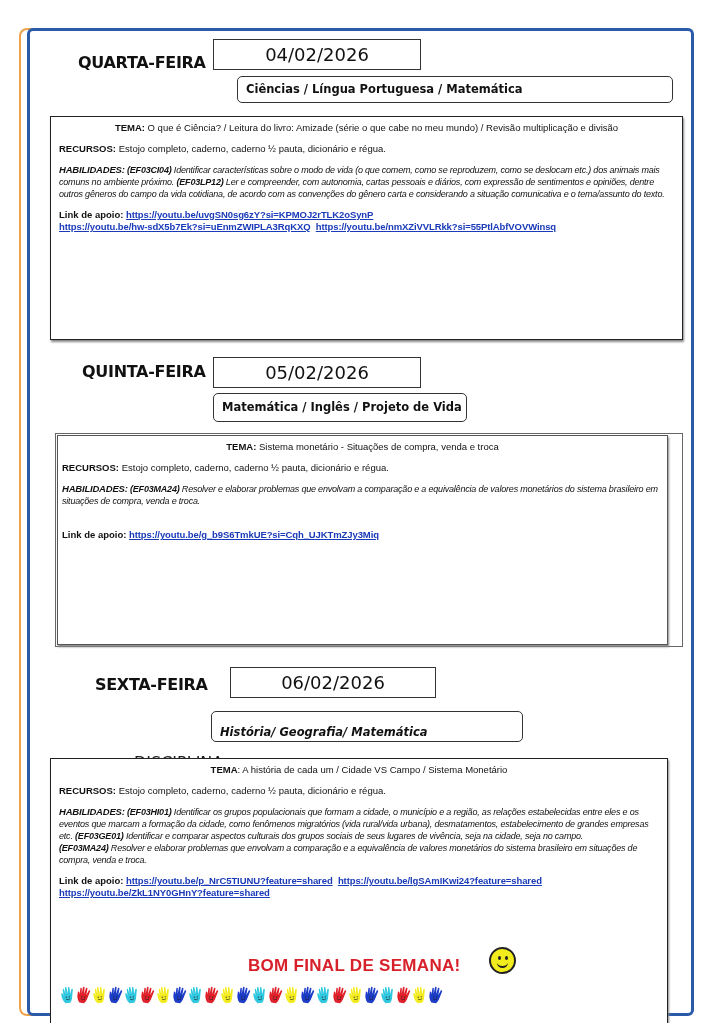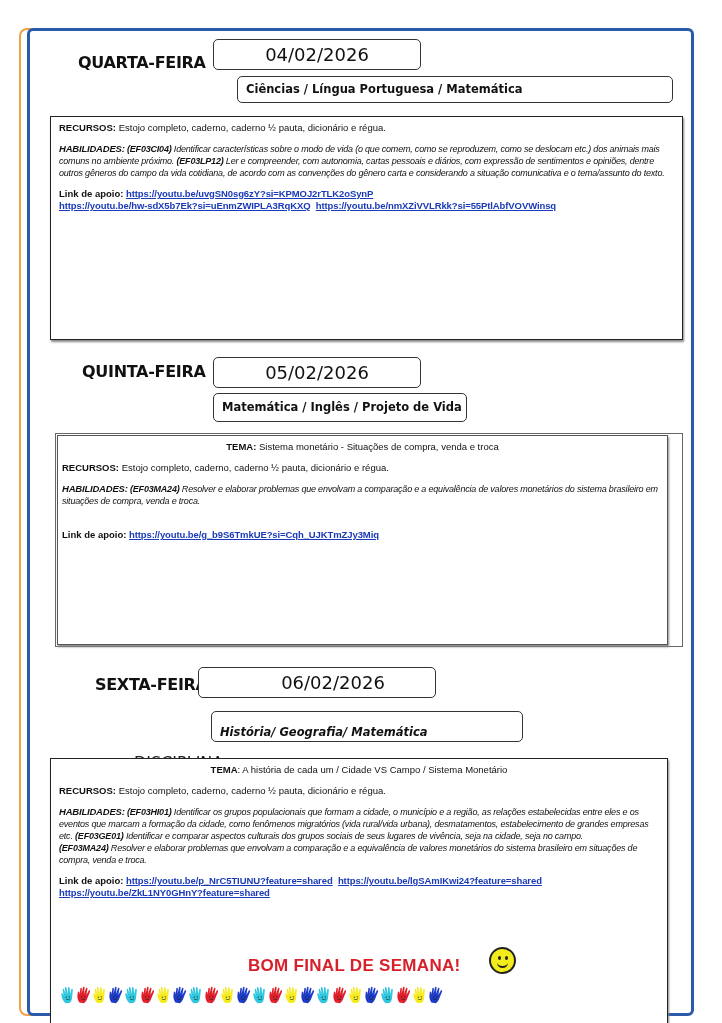--- a/index.html
+++ b/index.html
@@ -2,21 +2,21 @@
 <html><head>
 <meta charset="utf-8">
 <style>
   html, body { margin: 0; padding: 0; background: #ffffff; }
   body { width: 722px; height: 1023px; position: relative; overflow: hidden; font-family: "Liberation Sans", sans-serif; color: #111; }
 
   .frame-orange { position: absolute; left: 19px; top: 28px; width: 660px; height: 984px; border: 2px solid #f0a24a; border-right: none; border-radius: 8px 0 0 8px; }
   .frame-blue { position: absolute; left: 27px; top: 28px; width: 661px; height: 982px; border: 3px solid #2b5aa8; border-radius: 6px; }
 
   .day-title { position: absolute; font-family: "DejaVu Sans", sans-serif; font-weight: bold; font-size: 16px; color: #111; letter-spacing: -0.3px; }
-  .date-box { position: absolute; height: 29px; border: 1.5px solid #333; border-radius: 5px; background: #fff; font-family: "DejaVu Sans", sans-serif; font-size: 18px; text-align: center; line-height: 29px; color: #111; }
+  .date-box { position: absolute; height: 29px; border: 1.5px solid #333; border-radius: 0; background: #fff; font-family: "DejaVu Sans", sans-serif; font-size: 18px; text-align: center; line-height: 29px; color: #111; }
   .disc-label { position: absolute; font-family: "DejaVu Sans", sans-serif; font-size: 16px; color: #222; margin-top: 36px; }
   .disc-box { position: absolute; border: 1.5px solid #333; border-radius: 5px; background: #fff; font-family: "DejaVu Sans", sans-serif; font-weight: bold; font-size: 11.5px; padding-left: 8px; box-sizing: border-box; color: #111; }
 
   .content-box { position: absolute; border: 1px solid #222; background: #fff; box-sizing: border-box; font-size: 9.5px; line-height: 12px; box-shadow: 1px 2px 2px #888; }
   .content-box .tema { text-align: center; margin-bottom: 9px; }
   .content-box .row { margin-bottom: 9px; }
   .lbl { font-weight: bold; }
   .code { font-weight: bold; font-size: 9px; }
   .hab { font-size: 9px; line-height: 12px; letter-spacing: -0.2px; font-style: italic; }
   .links { font-size: 9.5px; line-height: 12px; }
@@ -39,20 +39,24 @@
 <div class="frame-orange"></div>
 <div class="frame-blue"></div>
 
 <div>
   <div class="day-title" style="left:78px; top:45px;margin-top:8px;">QUARTA-FEIRA</div>
   <div class="date-box" style="left:213px; top:39px; width:206px;">04/02/2026</div>
   <div class="disc-label" style="left:137px; top:90px;">DISCIPLINA:</div>
   <div class="disc-box" style="left:213px; top:76px; width:436px; height:27px; line-height:25px;margin-left:24px;">Ciências /  Língua Portuguesa / Matemática</div>
 
   <div class="content-box" style="left:50px; top:116px; width:633px; height:224px; padding:5px 8px;">
+    <div class="tema">
+      <span class="lbl">TEMA:</span>
+      <span>O que é Ciência? / Leitura do livro: Amizade (série o que cabe no meu mundo) / Revisão multiplicação e divisão</span>
+    </div>
     <div class="row">
       <span class="lbl">RECURSOS:</span>
       <span>Estojo completo, caderno, caderno ½ pauta, dicionário e régua.</span>
     </div>
     <div class="row hab">
       <span class="lbl" style="font-size:9.5px;">HABILIDADES:</span>
       <span class="code">(EF03CI04)</span>
       <span>Identificar características sobre o modo de vida (o que comem, como se reproduzem, como se deslocam etc.) dos animais mais comuns no ambiente próximo.</span>
       <span class="code">(EF03LP12)</span>
       <span>Ler e compreender, com autonomia, cartas pessoais e diários, com expressão de sentimentos e opiniões, dentre outros gêneros do campo da vida cotidiana, de acordo com as convenções do gênero carta e considerando a situação comunicativa e o tema/assunto do texto.</span>
@@ -89,21 +93,21 @@
     </div>
     <div class="links" style="margin-top:22px;">
       <span class="lbl">Link de apoio:</span>
       <a href="#">https://youtu.be/g_b9S6TmkUE?si=Cqh_UJKTmZJy3Miq</a>
     </div>
   </div>
 </div>
 
 <div>
   <div class="day-title" style="left:95px; top:675px;">SEXTA-FEIRA</div>
-  <div class="date-box" style="left:198px; top:667px; width:204px;padding-left:32px;">06/02/2026</div>
+  <div class="date-box" style="left:230px; top:667px; width:204px;">06/02/2026</div>
   <div class="disc-label" style="left:134px; top:717px;">DISCIPLINA:</div>
   <div class="disc-box" style="left:211px; top:711px; width:312px; height:31px; line-height:40px;font-style:italic;">História/ Geografia/ Matemática</div>
 
   <div class="content-box" style="left:50px; top:758px; width:618px; height:284px; padding:5px 8px;">
     <div class="tema">
       <span class="lbl">TEMA</span><span>:</span>
       <span>A história de cada um / Cidade VS Campo / Sistema Monetário</span>
     </div>
     <div class="row">
       <span class="lbl">RECURSOS:</span>

